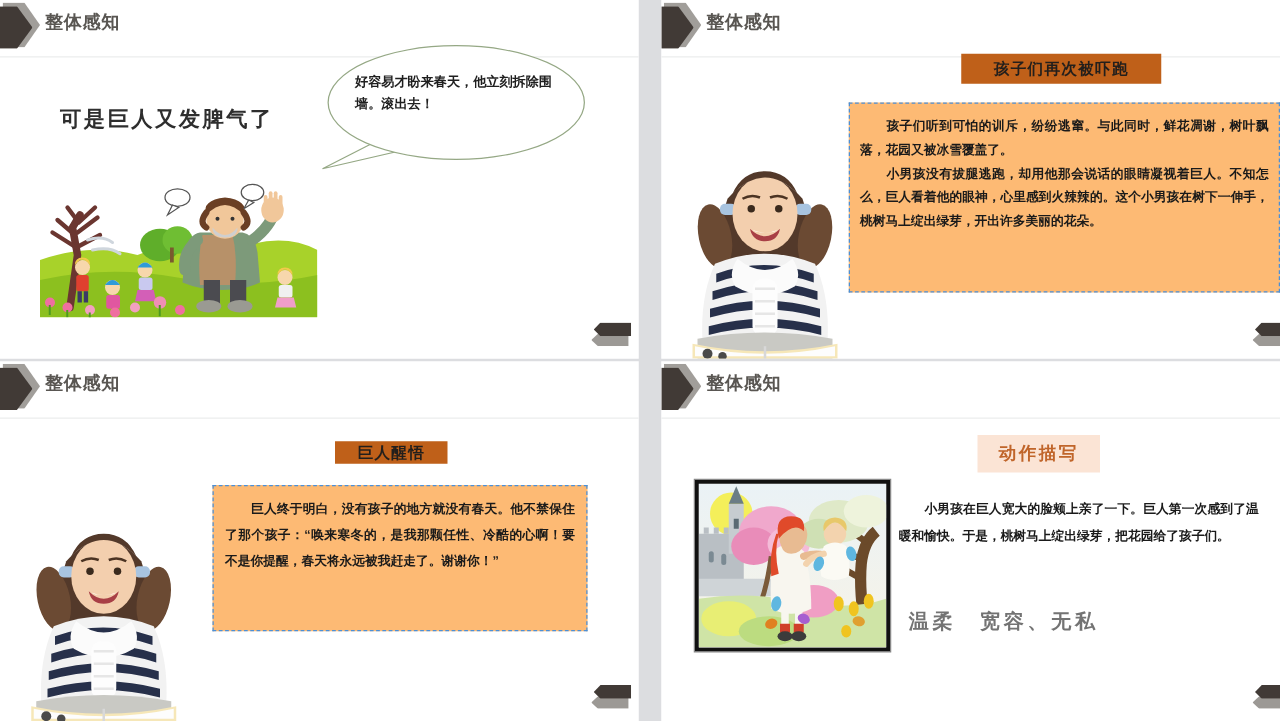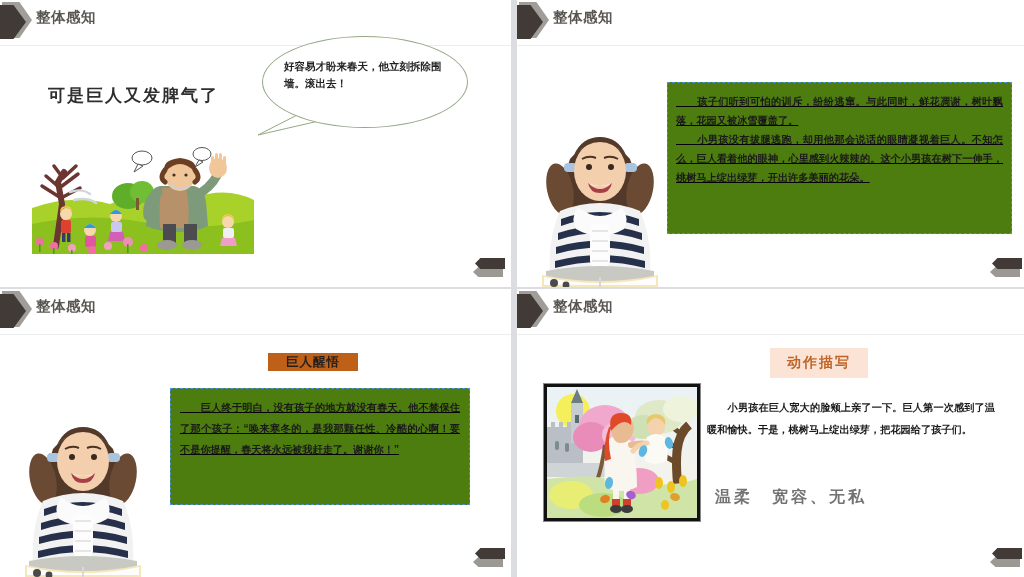--- a/index.html
+++ b/index.html
@@ -8,21 +8,21 @@
     background:#e9eaec;
     font-family:"Liberation Sans","DejaVu Sans",sans-serif;
     overflow:hidden;
   }
   .grid{
     position:relative;
     width:1024px;height:577px;
     display:grid;
     grid-template-columns:511px 511px;
     grid-template-rows:287px 288px;
-    gap:2px 6px;
+    gap:2px 18px;
     background:#dcdde0;
   }
   .slide{
     position:relative;
     background:#ffffff;
     overflow:hidden;
   }
   
   .hdr{position:absolute;left:0;top:0;width:100%;height:46px;}
   .hdr .arrow-back{
@@ -100,23 +100,22 @@
     position:absolute;
     background:#fbe4d5;color:#c0652a;
     font-size:14px;font-weight:bold;
     letter-spacing:2px;
     display:flex;align-items:center;justify-content:center;
     white-space:nowrap;
   }
   .dashbox{
     position:absolute;
     border:1px dashed #4a90d9;
-    background:#4d7c0f;
+    background:#fdba74;
     box-sizing:border-box;
-    text-decoration:underline;
   }
   .bodytext{
     font-size:10.2px;line-height:1.85;color:#1a1a1a;
     text-align:justify;font-weight:600;
   }
   .indent::before{content:"\3000\3000";}
   .photo{position:absolute;}
   .redline{
     position:absolute;
     color:#737373;font-size:16px;font-weight:bold;letter-spacing:3px;
@@ -254,20 +253,21 @@
   </div>
 
   <div class="slide">
     <div class="hdr">
       <div class="arrow-back"></div>
       <div class="arrow-front"></div>
       <div class="hdr-title">整体感知</div>
       <div class="rule"></div>
     </div>
 
+    <div class="badge-solid" style="left:240px;top:43px;width:160px;height:24px;">孩子们再次被吓跑</div>
 
     <div class="dashbox" style="left:150px;top:82px;width:345px;height:152px;">
       <div class="bodytext" style="padding:10px 8px 0 8px;">
         <div class="indent">孩子们听到可怕的训斥，纷纷逃窜。与此同时，鲜花凋谢，树叶飘落，花园又被冰雪覆盖了。</div>
         <div class="indent">小男孩没有拔腿逃跑，却用他那会说话的眼睛凝视着巨人。不知怎么，巨人看着他的眼神，心里感到火辣辣的。这个小男孩在树下一伸手，桃树马上绽出绿芽，开出许多美丽的花朵。</div>
       </div>
     </div>
 
     <div class="photo" style="left:13px;top:115px;width:140px;height:172px;">
       <svg width="140" height="172" viewBox="0 0 140 172">

